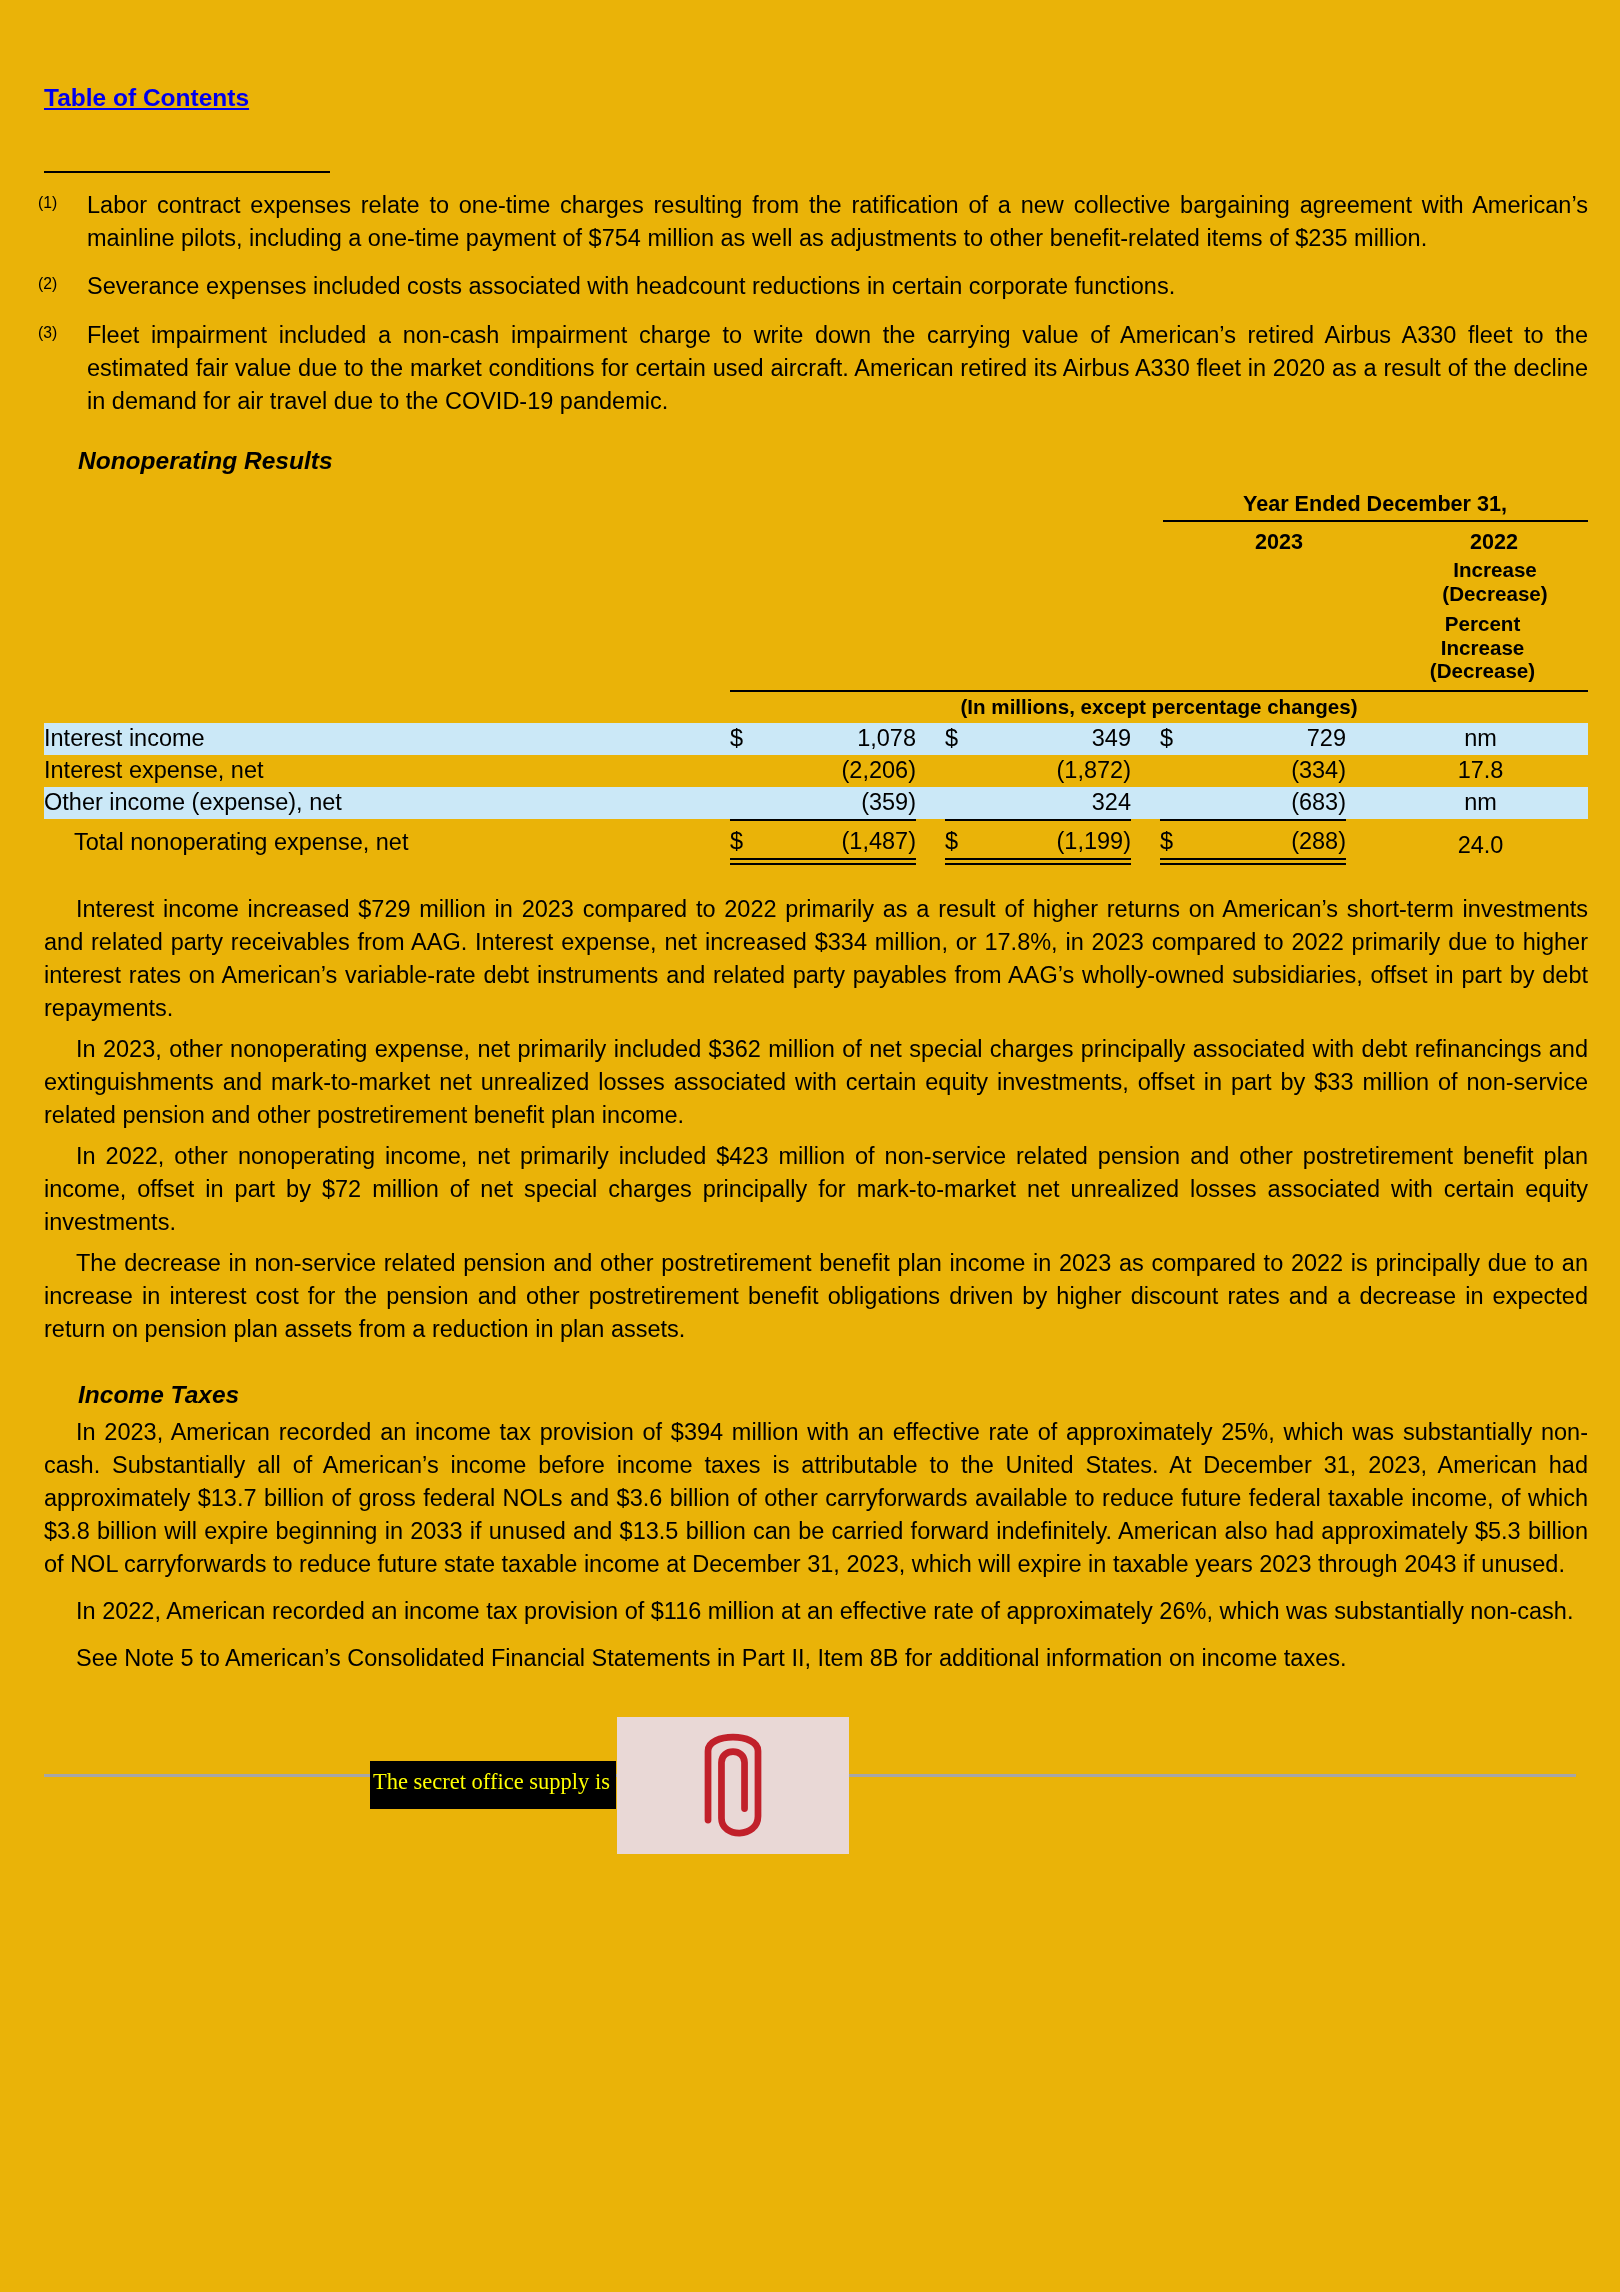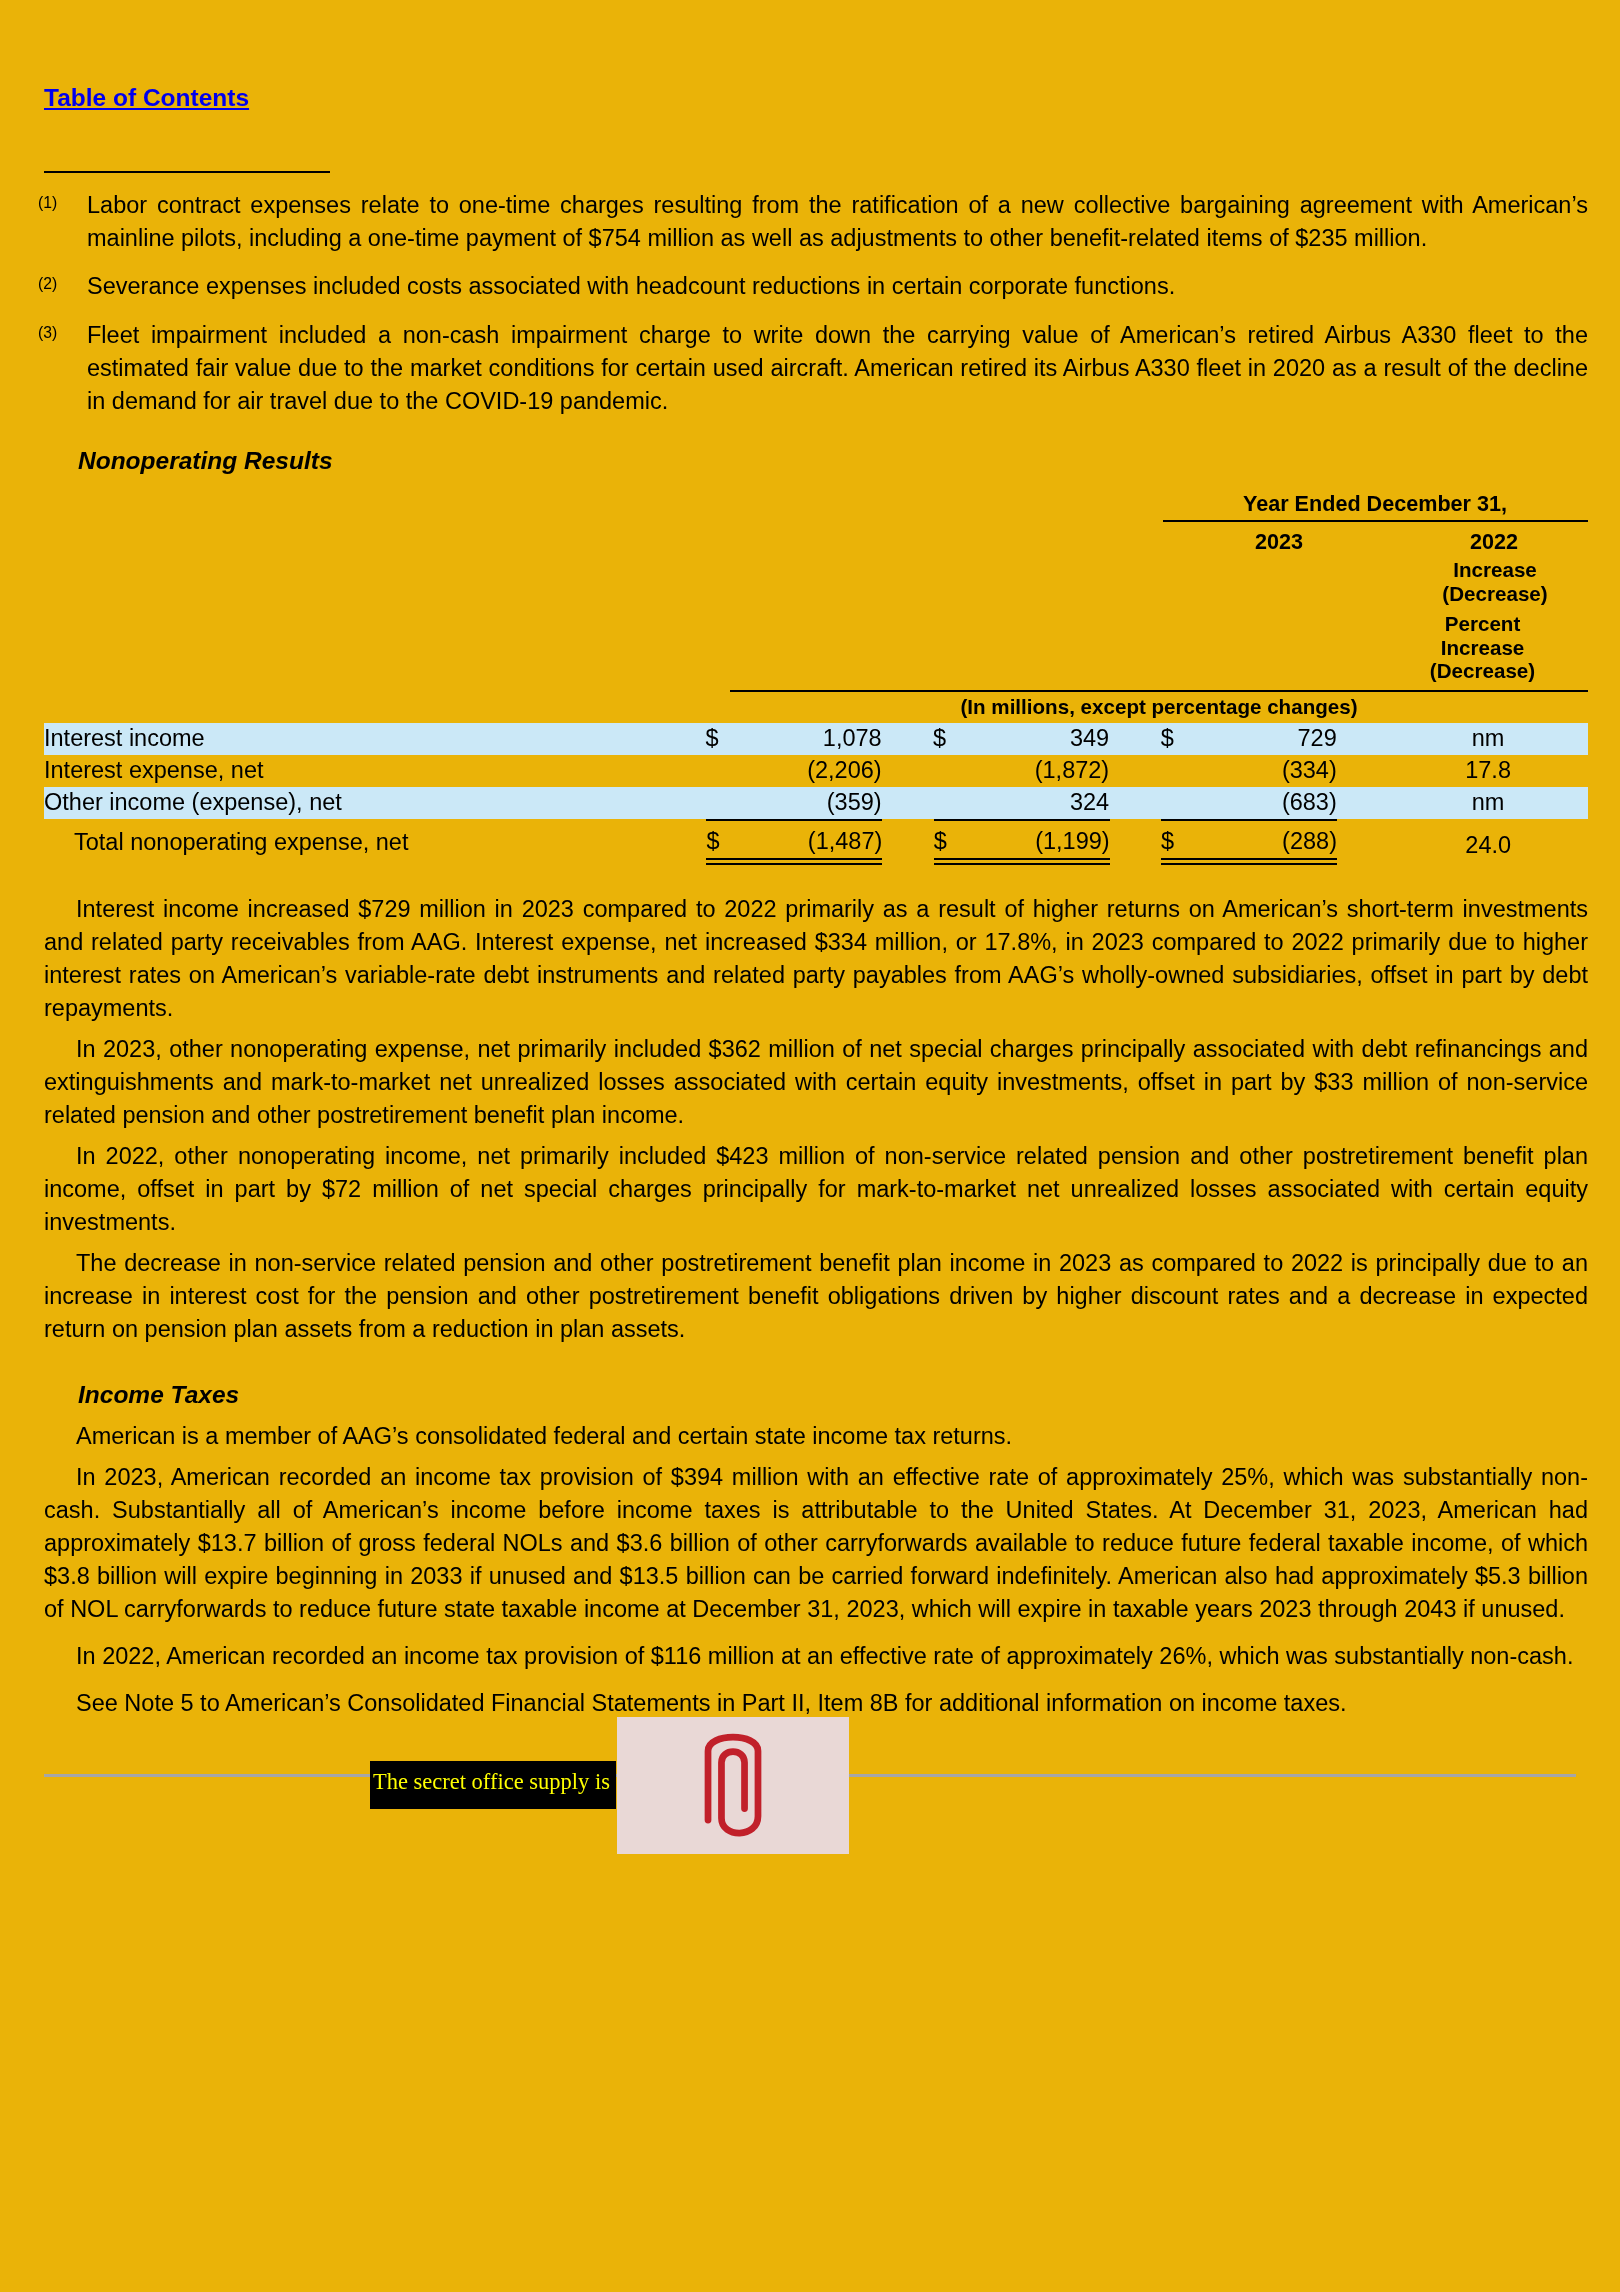--- a/index.html
+++ b/index.html
@@ -41,21 +41,21 @@
   .yr { width:186px; text-align:center; font-weight:bold; font-size:21.6px; padding:6.9px 0 3.9px; }
   .ysp { width:29px; }
   .h-sp { width:29px; }
   .h-stack { text-align:center; font-weight:bold; font-size:20.6px; line-height:23.5px; padding-bottom:7px; }
   .h-inc { width:186px; }
   .h-psp { width:29px; }
   .h-pct { width:211px; }
   .h-rule { margin-left:686px; width:858px; border-top:2.5px solid #000; }
   .units { margin-left:686px; width:858px; text-align:center; font-weight:bold; font-size:20.6px; padding:2.9px 0 3.9px; }
 
-  .trow { display:flex; align-items:center; height:32px;gap:12px; }
+  .trow { display:flex; align-items:center; height:32px; }
   .trow.shaded { background:#cbe8f7; }
   .c-label { width:686px; }
   .c-label.indent { box-sizing:border-box; padding-left:30px; }
   .grp { width:186px; display:flex; align-items:center; height:100%; box-sizing:border-box; }
   .grp .val { margin-left:auto; }
   .c-sp { width:29px; height:100%; }
   .c-pct { width:211px; text-align:center; }
   .trow.total { height:49px; align-items:flex-start; }
   .trow.total .c-label { padding-top:9.8px; }
   .trow.total .c-pct { padding-top:13.7px; }
@@ -217,21 +217,20 @@
       <div class="c-pct">24.0</div>
     </div>
   </div>
 
   <p class="body-p first">Interest income increased $729 million in 2023 compared to 2022 primarily as a result of higher returns on American’s short-term investments and related party receivables from AAG. Interest expense, net increased $334 million, or 17.8%, in 2023 compared to 2022 primarily due to higher interest rates on American’s variable-rate debt instruments and related party payables from AAG’s wholly-owned subsidiaries, offset in part by debt repayments.</p>
   <p class="body-p">In 2023, other nonoperating expense, net primarily included $362 million of net special charges principally associated with debt refinancings and extinguishments and mark-to-market net unrealized losses associated with certain equity investments, offset in part by $33 million of non-service related pension and other postretirement benefit plan income.</p>
   <p class="body-p">In 2022, other nonoperating income, net primarily included $423 million of non-service related pension and other postretirement benefit plan income, offset in part by $72 million of net special charges principally for mark-to-market net unrealized losses associated with certain equity investments.</p>
   <p class="body-p">The decrease in non-service related pension and other postretirement benefit plan income in 2023 as compared to 2022 is principally due to an increase in interest cost for the pension and other postretirement benefit obligations driven by higher discount rates and a decrease in expected return on pension plan assets from a reduction in plan assets.</p>
 
   <div class="tax-head">Income Taxes</div>
-  <p class="body-p tax-intro">American is a member of AAG’s consolidated federal and certain state income tax returns.</p>
   <p class="body-p">In 2023, American recorded an income tax provision of $394 million with an effective rate of approximately 25%, which was substantially non-cash. Substantially all of American’s income before income taxes is attributable to the United States. At December 31, 2023, American had approximately $13.7 billion of gross federal NOLs and $3.6 billion of other carryforwards available to reduce future federal taxable income, of which $3.8 billion will expire beginning in 2033 if unused and $13.5 billion can be carried forward indefinitely. American also had approximately $5.3 billion of NOL carryforwards to reduce future state taxable income at December 31, 2023, which will expire in taxable years 2023 through 2043 if unused.</p>
   <p class="body-p" style="margin-top:13.7px">In 2022, American recorded an income tax provision of $116 million at an effective rate of approximately 26%, which was substantially non-cash.</p>
   <p class="body-p" style="margin-top:13.7px">See Note 5 to American’s Consolidated Financial Statements in Part II, Item 8B for additional information on income taxes.</p>
 
   <div class="hline"></div>
 
   <div class="blackbox">
     <span>The secret office supply is a</span>
   </div>
 

